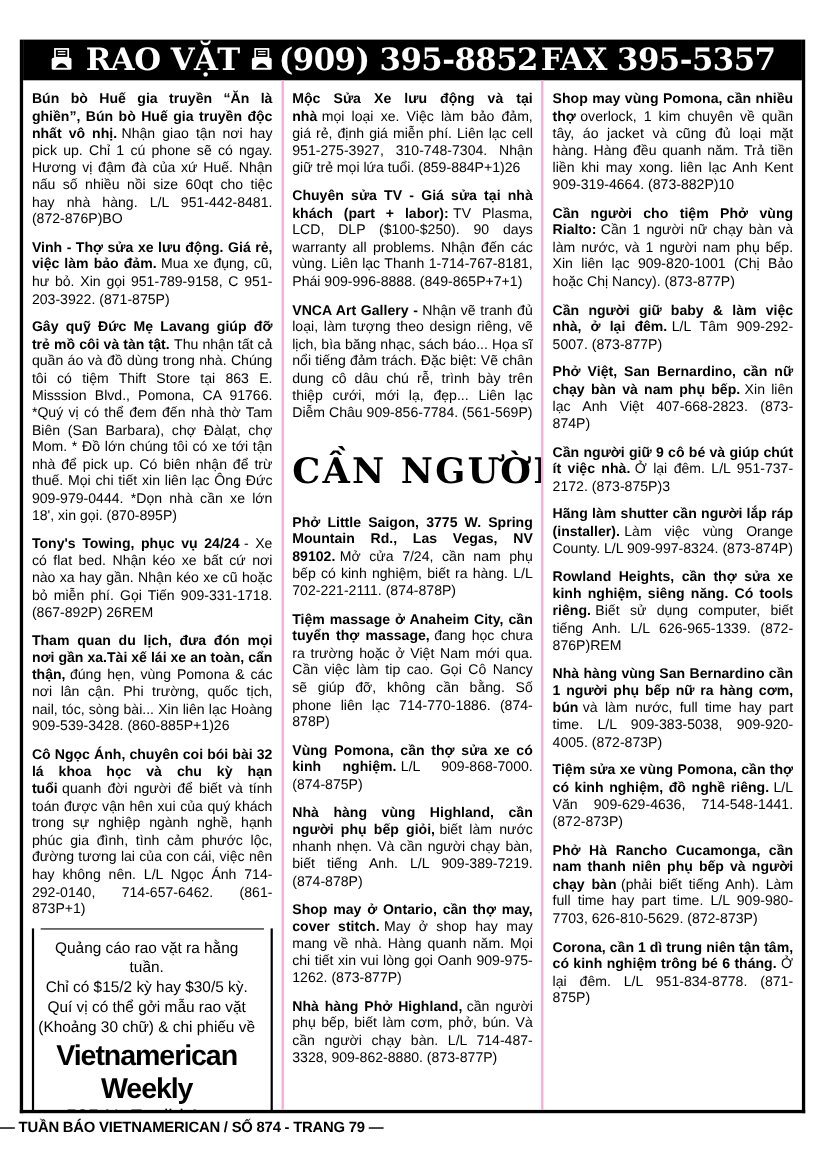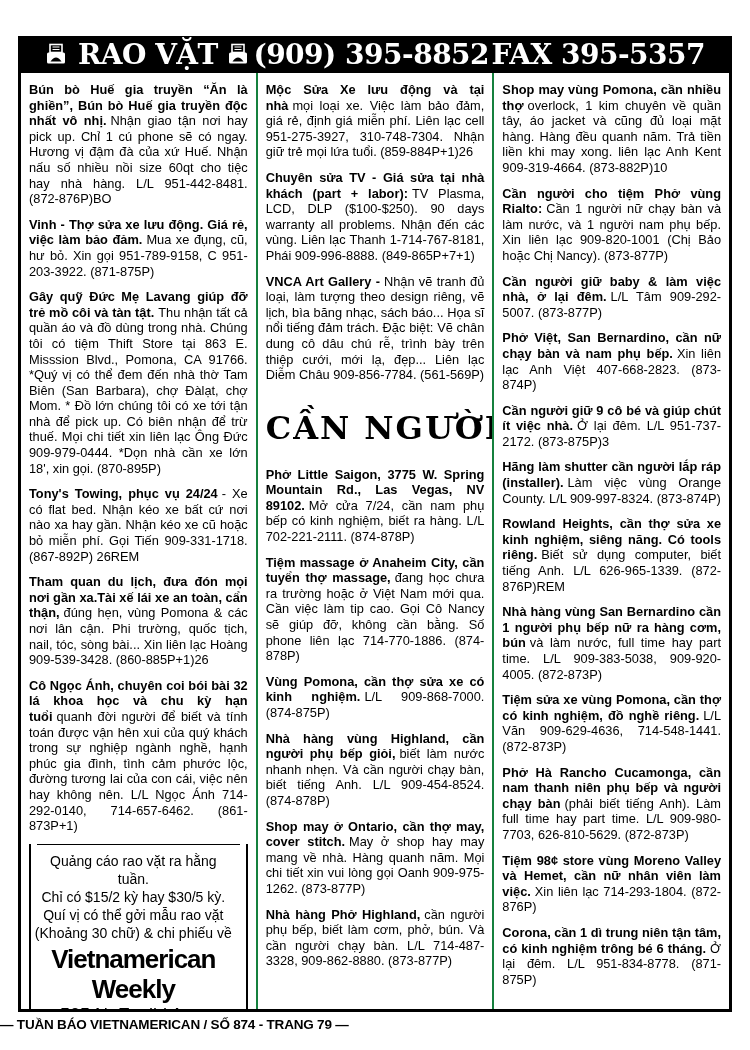--- a/index.html
+++ b/index.html
@@ -11,21 +11,21 @@
 
   .masthead { height:37px; background:#000; color:#fff; display:flex; align-items:center;
               justify-content:space-between; padding:0 24px;
               font-family:"DejaVu Serif", serif; font-weight:bold; font-size:28px;
               letter-spacing:-0.5px; white-space:nowrap; }
   .masthead .title-group { display:flex; align-items:center; gap:9px; }
   .fax-icon svg { display:block; }
 
   .cols { display:flex; height:calc(100% - 37px); }
   .col { flex:1 1 0; padding:9px 8px 6px 8px; overflow:hidden; display:flex; flex-direction:column; }
-  .col + .col { border-left:2px solid #15803d; }
+  .col + .col { border-left:2px solid #f9a8d4; }
 
   .ad { font-size:12.8px; line-height:15.6px; text-align:justify; margin-bottom:10px; }
   .ad b { margin-right:4px; }
 
   .section-head { text-align:center; font-family:"DejaVu Serif", serif; font-weight:bold;
                   font-size:32px; letter-spacing:2px; margin:16px 0 20px 0; white-space:nowrap; }
 
   .pubbox { margin-top:auto; position:relative; border:2px solid #000; border-top:none;
             padding:8px 13px 10px 3px; text-align:center; }
   .pubbox::before { content:""; position:absolute; top:0; left:6px; right:6px; border-top:1.5px solid #000; }
@@ -92,37 +92,36 @@
       <div class="col">
         <p class="ad"><b>Mộc Sửa Xe lưu động và tại nhà</b><span>mọi loại xe. Việc làm bảo đảm, giá rẻ, định giá miễn phí. Liên lạc cell 951-275-3927, 310-748-7304. Nhận giữ trẻ mọi lứa tuổi. (859-884P+1)26</span></p>
         <p class="ad"><b>Chuyên sửa TV - Giá sửa tại nhà khách (part + labor):</b><span>TV Plasma, LCD, DLP ($100-$250). 90 days warranty all problems. Nhận đến các vùng. Liên lạc Thanh 1-714-767-8181, Phái 909-996-8888. (849-865P+7+1)</span></p>
         <p class="ad"><b>VNCA Art Gallery -</b><span>Nhận vẽ tranh đủ loại, làm tượng theo design riêng, vẽ lịch, bìa băng nhạc, sách báo... Họa sĩ nổi tiếng đảm trách. Đặc biệt: Vẽ chân dung cô dâu chú rễ, trình bày trên thiệp cưới, mới lạ, đẹp... Liên lạc Diễm Châu 909-856-7784. (561-569P)</span></p>
 
         <div class="section-head">CẦN NGƯỜI</div>
 
         <p class="ad"><b>Phở Little Saigon, 3775 W. Spring Mountain Rd., Las Vegas, NV 89102.</b><span>Mở cửa 7/24, cần nam phụ bếp có kinh nghiệm, biết ra hàng. L/L 702-221-2111. (874-878P)</span></p>
         <p class="ad"><b>Tiệm massage ở Anaheim City, cần tuyển thợ massage,</b><span>đang học chưa ra trường hoặc ở Việt Nam mới qua. Cần việc làm tip cao. Gọi Cô Nancy sẽ giúp đỡ, không cần bằng. Số phone liên lạc 714-770-1886. (874-878P)</span></p>
         <p class="ad"><b>Vùng Pomona, cần thợ sửa xe có kinh nghiệm.</b><span>L/L 909-868-7000. (874-875P)</span></p>
-        <p class="ad"><b>Nhà hàng vùng Highland, cần người phụ bếp giỏi,</b><span>biết làm nước nhanh nhẹn. Và cần người chạy bàn, biết tiếng Anh. L/L 909-454-8524. (874-878P)</span></p>
+        <p class="ad"><b>Nhà hàng vùng Highland, cần người phụ bếp giỏi,</b><span>biết làm nước nhanh nhẹn. Và cần người chạy bàn, biết tiếng Anh. L/L 909-389-7219. (874-878P)</span></p>
         <p class="ad"><b>Shop may ở Ontario, cần thợ may, cover stitch.</b><span>May ở shop hay may mang về nhà. Hàng quanh năm. Mọi chi tiết xin vui lòng gọi Oanh 909-975-1262. (873-877P)</span></p>
         <p class="ad"><b>Nhà hàng Phở Highland,</b><span>cần người phụ bếp, biết làm cơm, phở, bún. Và cần người chạy bàn. L/L 714-487-3328, 909-862-8880. (873-877P)</span></p>
       </div>
 
       <div class="col">
         <p class="ad"><b>Shop may vùng Pomona, cần nhiều thợ</b><span>overlock, 1 kim chuyên về quần tây, áo jacket và cũng đủ loại mặt hàng. Hàng đều quanh năm. Trả tiền liền khi may xong. liên lạc Anh Kent 909-319-4664. (873-882P)10</span></p>
         <p class="ad"><b>Cần người cho tiệm Phở vùng Rialto:</b><span>Cần 1 người nữ chạy bàn và làm nước, và 1 người nam phụ bếp. Xin liên lạc 909-820-1001 (Chị Bảo hoặc Chị Nancy). (873-877P)</span></p>
         <p class="ad"><b>Cần người giữ baby &amp; làm việc nhà, ở lại đêm.</b><span>L/L Tâm 909-292-5007. (873-877P)</span></p>
         <p class="ad"><b>Phở Việt, San Bernardino, cần nữ chạy bàn và nam phụ bếp.</b><span>Xin liên lạc Anh Việt 407-668-2823. (873-874P)</span></p>
         <p class="ad"><b>Cần người giữ 9 cô bé và giúp chút ít việc nhà.</b><span>Ở lại đêm. L/L 951-737-2172. (873-875P)3</span></p>
         <p class="ad"><b>Hãng làm shutter cần người lắp ráp (installer).</b><span>Làm việc vùng Orange County. L/L 909-997-8324. (873-874P)</span></p>
         <p class="ad"><b>Rowland Heights, cần thợ sửa xe kinh nghiệm, siêng năng. Có tools riêng.</b><span>Biết sử dụng computer, biết tiếng Anh. L/L 626-965-1339. (872-876P)REM</span></p>
         <p class="ad"><b>Nhà hàng vùng San Bernardino cần 1 người phụ bếp nữ ra hàng cơm, bún</b><span>và làm nước, full time hay part time. L/L 909-383-5038, 909-920-4005. (872-873P)</span></p>
         <p class="ad"><b>Tiệm sửa xe vùng Pomona, cần thợ có kinh nghiệm, đồ nghề riêng.</b><span>L/L Văn 909-629-4636, 714-548-1441. (872-873P)</span></p>
         <p class="ad"><b>Phở Hà Rancho Cucamonga, cần nam thanh niên phụ bếp và người chạy bàn</b><span>(phải biết tiếng Anh). Làm full time hay part time. L/L 909-980-7703, 626-810-5629. (872-873P)</span></p>
-        <p class="ad"><b>Tiệm 98¢ store vùng Moreno Valley và Hemet, cần nữ nhân viên làm việc.</b><span>Xin liên lạc 714-293-1804. (872-876P)</span></p>
         <p class="ad"><b>Corona, cần 1 dì trung niên tận tâm, có kinh nghiệm trông bé 6 tháng.</b><span>Ở lại đêm. L/L 951-834-8778. (871-875P)</span></p>
       </div>
 
     </div>
   </div>
 
   <div class="pagefooter">— TUẦN BÁO VIETNAMERICAN / SỐ 874 - TRANG 79 —</div>
 </div>
 
 </body></html>

